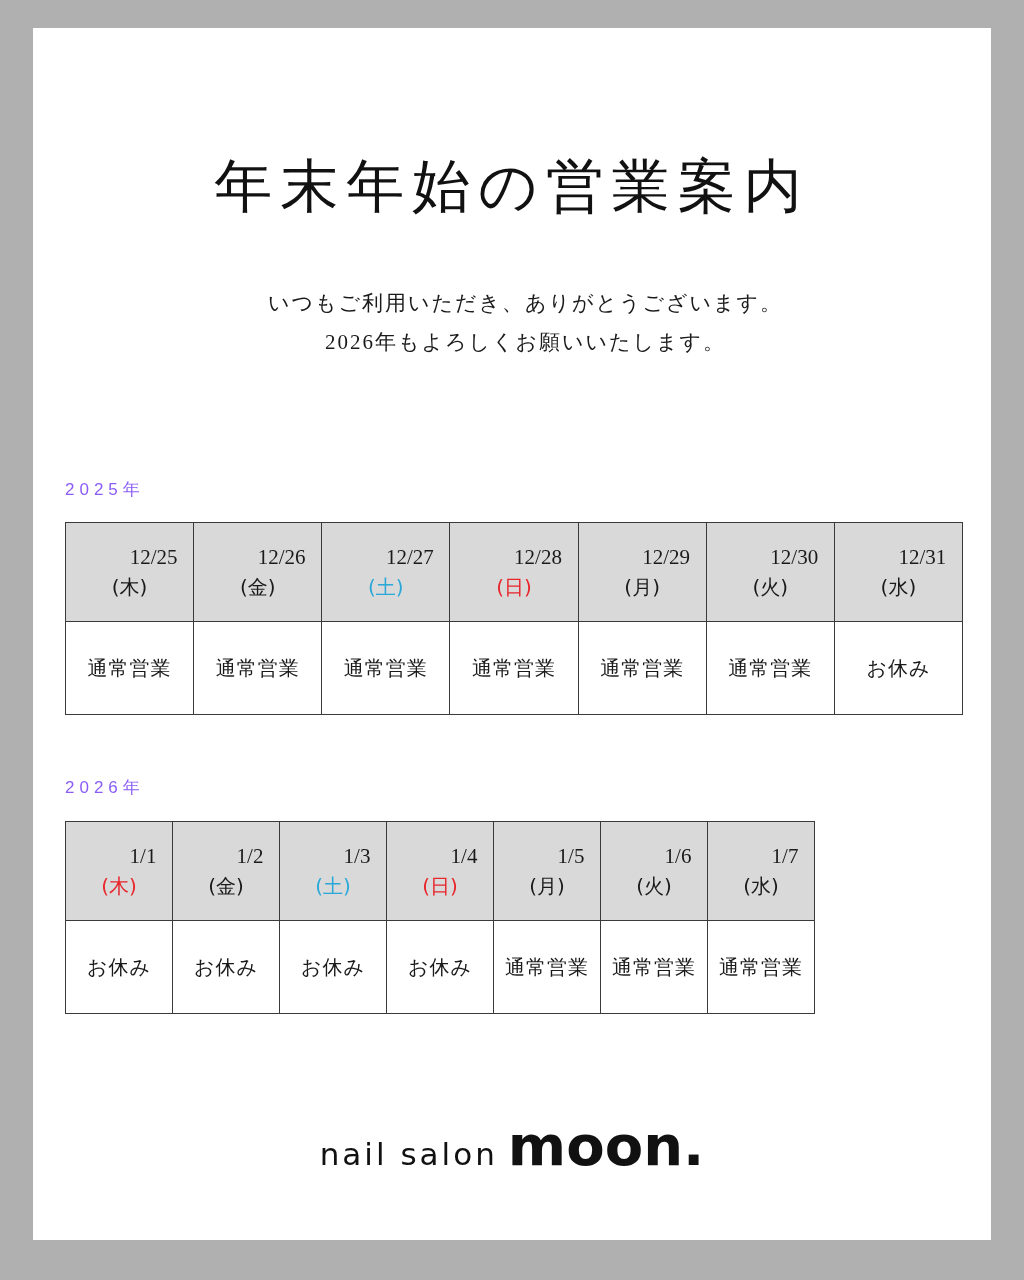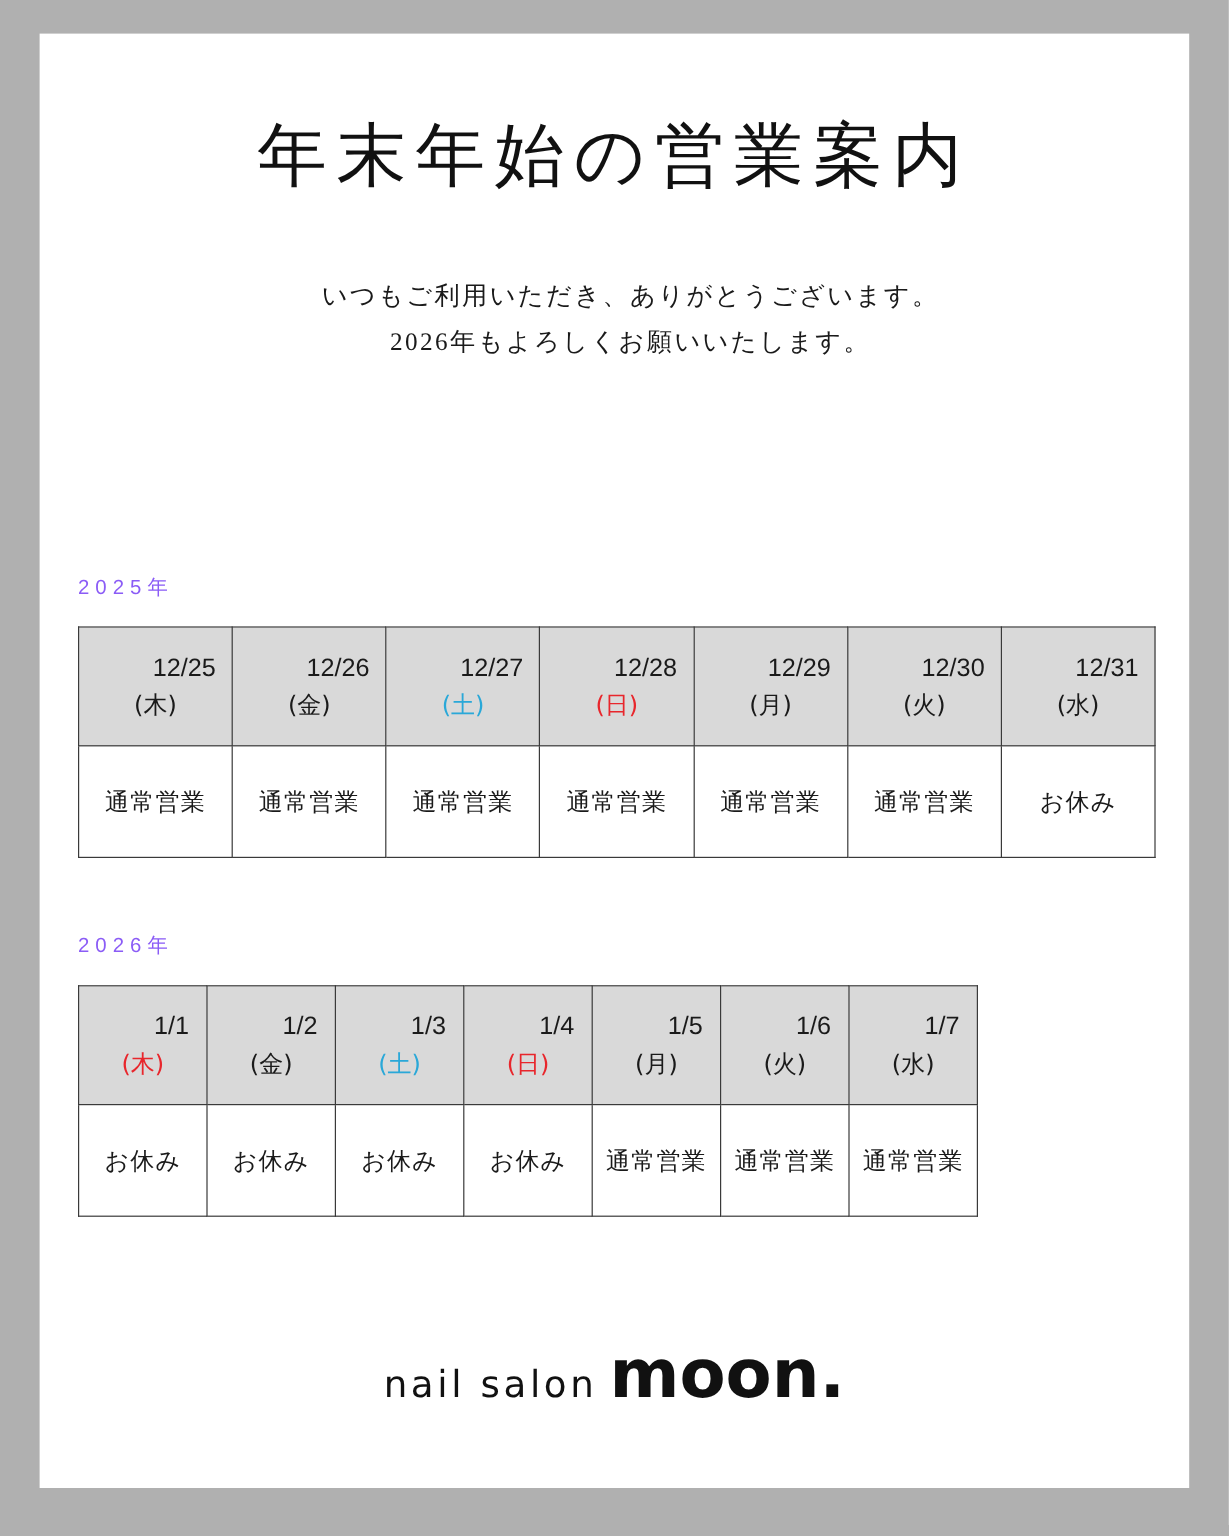--- a/index.html
+++ b/index.html
@@ -21,21 +21,21 @@
     height: 1212px;
     background: #ffffff;
     box-sizing: border-box;
   }
   .title {
     text-align: center;
     font-size: 58px;
     letter-spacing: 8px;
     color: #111111;
     margin: 0;
-    padding-top: 63px;
+    padding-top: 120px;
     font-weight: normal;
     font-family: "Liberation Serif", "DejaVu Serif", serif;
   }
   .lead {
     text-align: center;
     margin-top: 58px;
     color: #1a1a1a;
     font-size: 21px;
     line-height: 1.85;
     letter-spacing: 2px;
@@ -72,21 +72,21 @@
     font-size: 21px;
   }
   .cal tr.body td {
     background: #ffffff;
     height: 92px;
     font-size: 20px;
     letter-spacing: 1px;
   }
   .dnum {
     display: block;
-    font-family: Liberation Sans, sans-serif;
+    font-family: Liberation Serif, serif;
     padding-left: 48px;
   }
   .dow {
     display: block;
     font-size: 20px;
   }
   .sat { color: #2aa8d8; }
   .sun { color: #e8262c; }
   .holiday { color: #e8262c; }
   .normal { color: #1a1a1a; }

